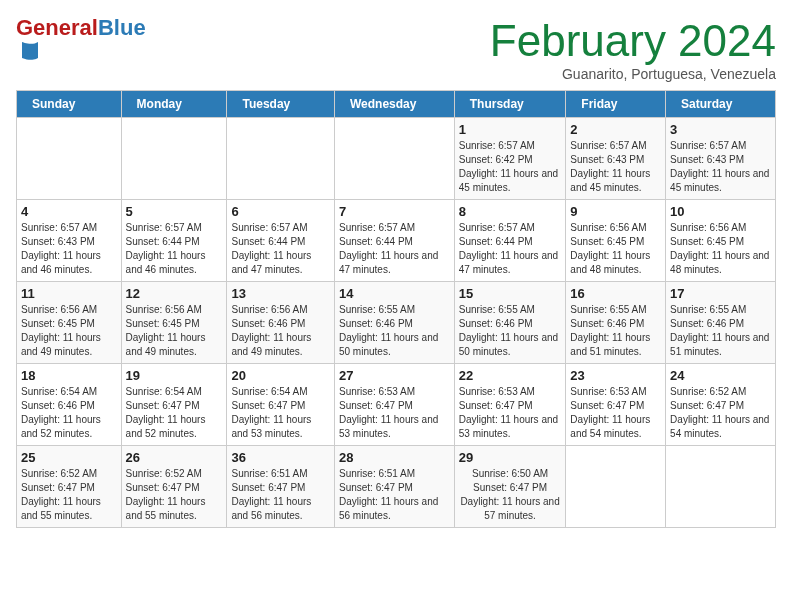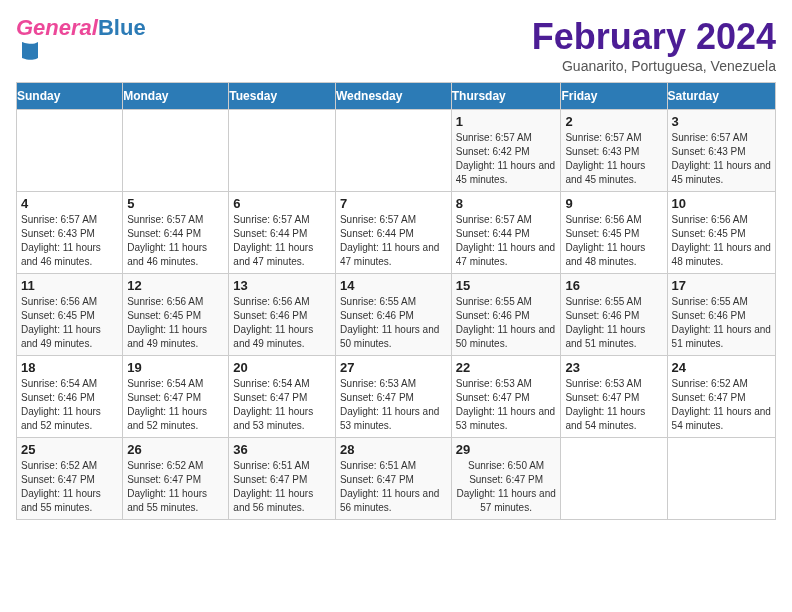--- a/index.html
+++ b/index.html
@@ -18,48 +18,48 @@
     }
     .logo {
       display: flex;
       align-items: center;
     }
     .logo-text {
       font-size: 22px;
       font-weight: bold;
       line-height: 1.1;
     }
-    .logo-general { color: #ec4899; font-style: italic; }
+    .logo-general { color: #b91c1c; }
     .logo-blue { color: #2c7bb6; }
     .logo-icon {
       width: 24px;
       height: 28px;
       margin-left: 2px;
     }
     .title-section {
       text-align: right;
     }
     .main-title {
-      font-size: 36px;
-      font-weight: bold;
-      color: #4c1d95;
+      font-size: 44px;
+      font-weight: normal;
+      color: #15803d;
     }
     .subtitle {
       font-size: 14px;
       color: #555;
     }
     table {
       width: 100%;
       border-collapse: collapse;
       font-size: 11px;
     }
     thead tr th {
       background-color: #2c7bb6;
       color: #fff;
-      padding: 6px 0;
+      padding: 6px 15px;
       text-align: left;
       font-size: 12px;
       border: 1px solid #ccc;
     }
     tbody tr td {
       border: 1px solid #ccc;
       padding: 4px;
       vertical-align: top;
       height: 80px;
       background: #fff;

